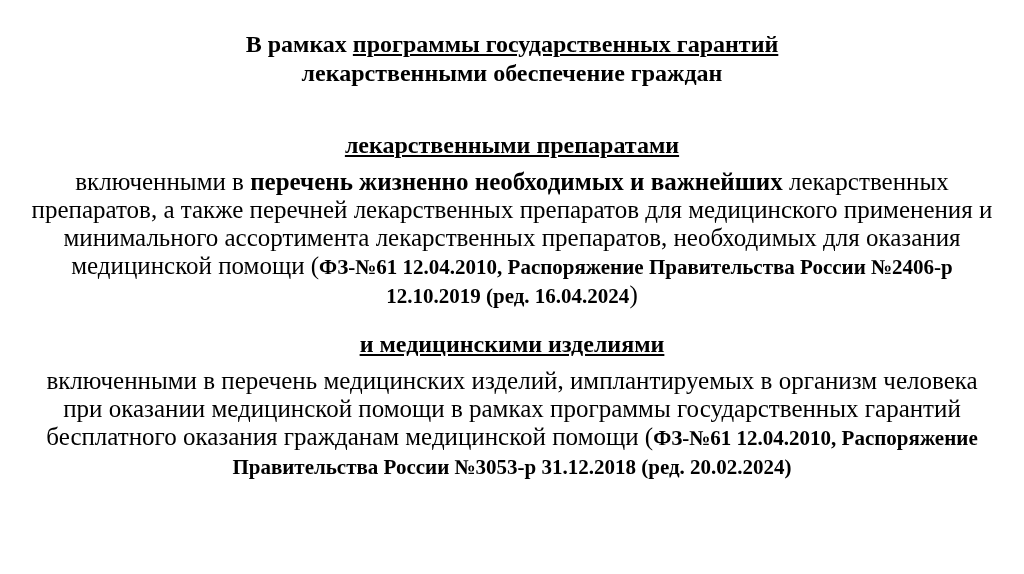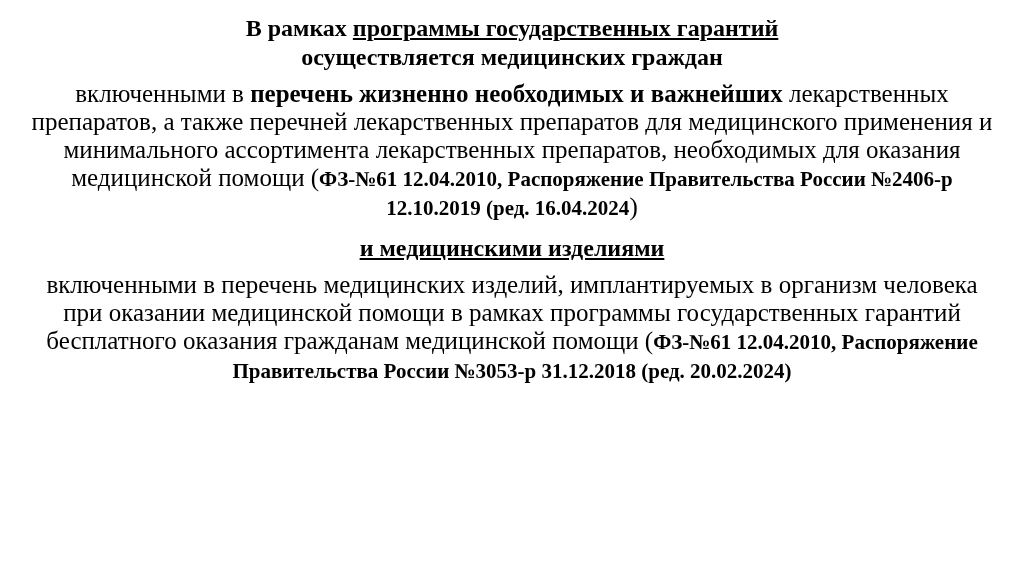--- a/index.html
+++ b/index.html
@@ -10,63 +10,64 @@
   .slide {
     position: relative;
     width: 1024px;
     height: 574px;
     background: #ffffff;
     color: #000000;
     font-family: "Liberation Serif", "DejaVu Serif", serif;
     overflow: hidden;
   }
   .title {
-    padding-top: 14px;
+    padding-top: 30px;
     text-align: center;
     font-weight: bold;
     font-size: 24px;
     line-height: 29px;
   }
   .sections {
     margin: 0 auto;
     width: 964px;
   }
   .heading {
     text-align: center;
     font-weight: bold;
     font-size: 24px;
     line-height: 29px;
     text-decoration: underline;
   }
   .heading-1 { margin-top: 43px; }
-  .heading-2 { margin-top: 12px; }
+  .heading-2 { margin-top: 20px; }
   .para {
     margin: 8px auto 0 auto;
     text-align: center;
     font-size: 25px;
     line-height: 28px;
     font-weight: normal;
   }
   .b  { font-weight: bold; }
   .u  { text-decoration: underline; }
   .sm { font-size: 21px; margin-top: 36px; }
 </style>
 </head>
 <body>
 
 <div class="slide">
 
   <div class="title">
     <div class="title-line"><span class="b">В рамках </span><span class="b u">программы государственных гарантий</span></div>
-    <div class="title-line"><span class="b">осуществляется медицинских граждан</span></div>
+    <div class="title-line"><span class="b">лекарственными обеспечение граждан</span></div>
   </div>
 
   <div class="sections">
 
     <div class="section">
+      <div class="heading heading-1">лекарственными препаратами</div>
       <p class="para"><span>включенными в </span><span class="b">перечень жизненно необходимых и важнейших</span><span> лекарственных препаратов, а также перечней лекарственных препаратов для медицинского применения и минимального ассортимента лекарственных препаратов, необходимых для оказания медицинской помощи (</span><span class="b sm">ФЗ-№61 12.04.2010, Распоряжение Правительства России №2406-р 12.10.2019 (ред. 16.04.2024</span><span>)</span></p>
     </div>
 
     <div class="section">
       <div class="heading heading-2">и медицинскими изделиями</div>
       <p class="para"><span>включенными в перечень медицинских изделий, имплантируемых в организм человека при оказании медицинской помощи в рамках программы государственных гарантий бесплатного оказания гражданам медицинской помощи (</span><span class="b sm">ФЗ-№61 12.04.2010, Распоряжение Правительства России №3053-р 31.12.2018 (ред. 20.02.2024)</span></p>
     </div>
 
   </div>
 </div>

